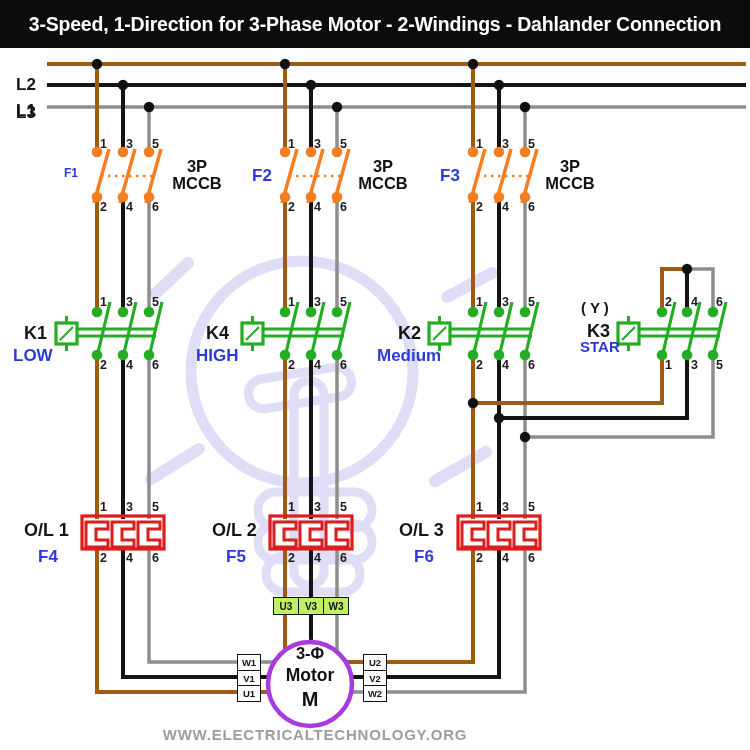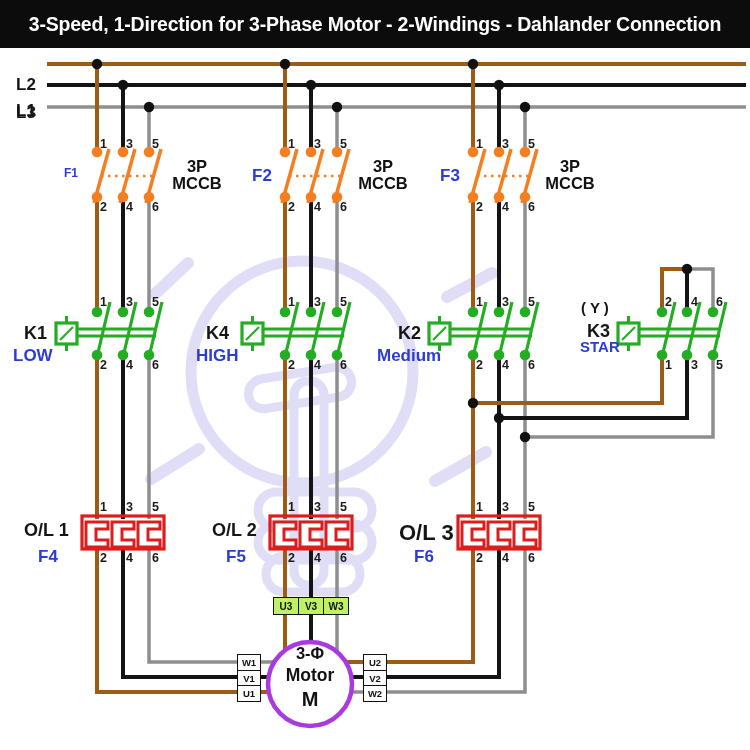--- a/index.html
+++ b/index.html
@@ -270,21 +270,21 @@
   <span class="lbl" style="left:398px;top:324px;font-size:18px;">K2</span>
   <span class="lbl blue" style="left:377px;top:347px;font-size:17px;">Medium</span>
   <span class="lbl" style="left:581px;top:300px;font-size:15px;">( Y )</span>
   <span class="lbl" style="left:587px;top:322px;font-size:18px;">K3</span>
   <span class="lbl blue" style="left:580px;top:339px;font-size:15px;">STAR</span>
 
   <span class="lbl" style="left:24px;top:521px;font-size:18px;">O/L 1</span>
   <span class="lbl blue" style="left:38px;top:548px;font-size:17px;">F4</span>
   <span class="lbl" style="left:212px;top:521px;font-size:18px;">O/L 2</span>
   <span class="lbl blue" style="left:226px;top:548px;font-size:17px;">F5</span>
-  <span class="lbl" style="left:399px;top:521px;font-size:22px;">O/L 3</span>
+  <span class="lbl" style="left:399px;top:521px;font-size:18px;">O/L 3</span>
   <span class="lbl blue" style="left:414px;top:548px;font-size:17px;">F6</span>
 
   <span class="tn" style="left:100px;top:137px;">1</span>
   <span class="tn" style="left:126px;top:137px;">3</span>
   <span class="tn" style="left:152px;top:137px;">5</span>
   <span class="tn" style="left:100px;top:200px;">2</span>
   <span class="tn" style="left:126px;top:200px;">4</span>
   <span class="tn" style="left:152px;top:200px;">6</span>
   <span class="tn" style="left:288px;top:137px;">1</span>
   <span class="tn" style="left:314px;top:137px;">3</span>
@@ -356,13 +356,14 @@
   <div class="vbox" style="left:363px;top:654px;">
     <span>U2</span>
     <span>V2</span>
     <span>W2</span>
   </div>
 
   <span class="motor-txt" style="top:644px;font-size:16.5px;">3-Φ</span>
   <span class="motor-txt" style="top:665px;font-size:17.5px;">Motor</span>
   <span class="motor-txt" style="top:688px;font-size:20px;">M</span>
 
+  <span class="footer">WWW.ELECTRICALTECHNOLOGY.ORG</span>
 </div>
 
 </body></html>

